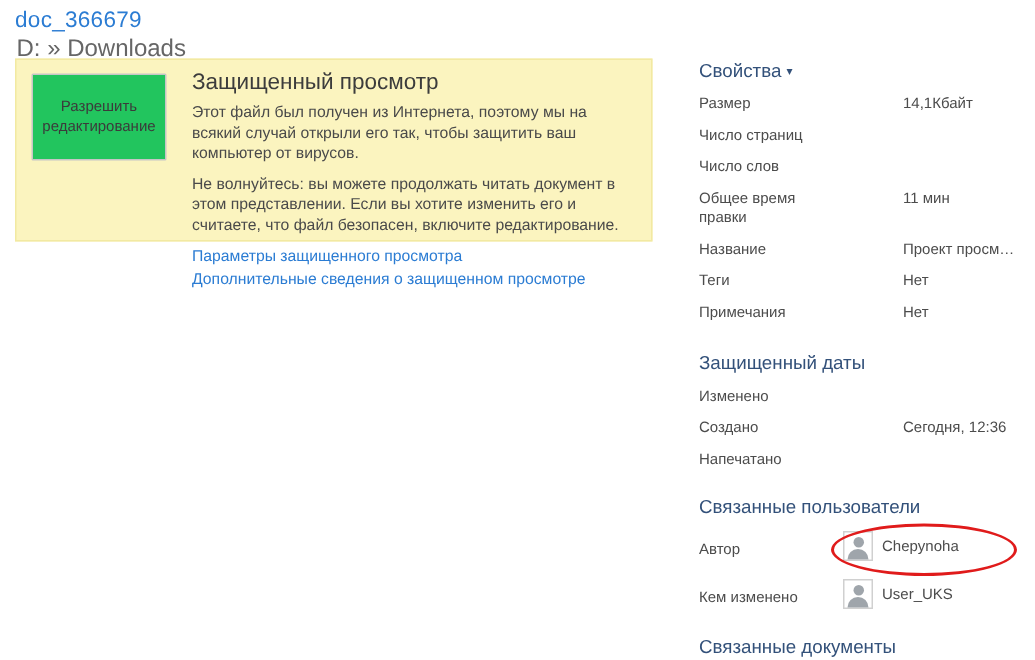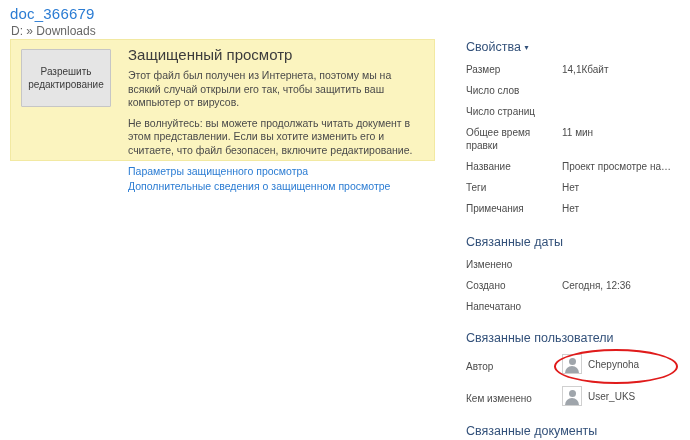--- a/index.html
+++ b/index.html
@@ -23,42 +23,42 @@
     left: 10px;
     top: 5px;
     font-size: 15px;
     color: #2b7cd3;
     letter-spacing: 0.2px;
   }
   .doc-path {
     position: absolute;
     left: 11px;
     top: 24px;
-    font-size: 12px;
+    font-size: 16px;
     color: #666666;
   }
 
   
   .banner {
     position: absolute;
     left: 10px;
     top: 39px;
     width: 425px;
     height: 122px;
     background: #fbf4bf;
     border: 1px solid #f2e9a2;
     box-sizing: border-box;
   }
   .enable-btn {
     position: absolute;
     left: 10px;
     top: 9px;
     width: 90px;
     height: 58px;
-    background: #e5e5e5;
+    background: #22c55e;
     border: 1px solid #c6c6c6;
     border-radius: 1px;
     font-size: 10px;
     color: #3b3b3b;
     line-height: 13px;
     text-align: center;
     display: flex;
     align-items: center;
     justify-content: center;
     padding: 11px 4px;
@@ -105,20 +105,21 @@
     color: #33517a;
     margin: 0 0 9px 0;
     font-weight: normal;
   }
   .section-title.first { color: #33517a; }
   .prop-row {
     display: flex;
     font-size: 10px;
     line-height: 13px;
     margin-bottom: 8px;
+    gap: 40px;
   }
   .prop-label {
     width: 96px;
     flex: 0 0 96px;
     color: #4c4c4c;
   }
   .prop-value {
     flex: 1;
     color: #4c4c4c;
     white-space: nowrap;
@@ -226,47 +227,47 @@
     <div class="section-title first">
       <span>Свойства</span>
       <span class="caret">▾</span>
     </div>
 
     <div class="prop-row">
       <div class="prop-label">Размер</div>
       <div class="prop-value">14,1Кбайт</div>
     </div>
     <div class="prop-row">
+      <div class="prop-label">Число страниц</div>
+      <div class="prop-value empty"></div>
+    </div>
+    <div class="prop-row">
       <div class="prop-label">Число слов</div>
       <div class="prop-value empty"></div>
     </div>
     <div class="prop-row">
-      <div class="prop-label">Число страниц</div>
-      <div class="prop-value empty"></div>
-    </div>
-    <div class="prop-row">
       <div class="prop-label">Общее время правки</div>
       <div class="prop-value">11 мин</div>
     </div>
     <div class="prop-row">
       <div class="prop-label">Название</div>
       <div class="prop-value">Проект просмотре на…</div>
     </div>
     <div class="prop-row">
       <div class="prop-label">Теги</div>
       <div class="prop-value">Нет</div>
     </div>
     <div class="prop-row">
       <div class="prop-label">Примечания</div>
       <div class="prop-value">Нет</div>
     </div>
   </div>
 
   <div class="section dates">
-    <div class="section-title">Связанные даты</div>
+    <div class="section-title">Защищенный даты</div>
     <div class="prop-row">
       <div class="prop-label">Изменено</div>
       <div class="prop-value empty"></div>
     </div>
     <div class="prop-row">
       <div class="prop-label">Создано</div>
       <div class="prop-value">Сегодня, 12:36</div>
     </div>
     <div class="prop-row">
       <div class="prop-label">Напечатано</div>

